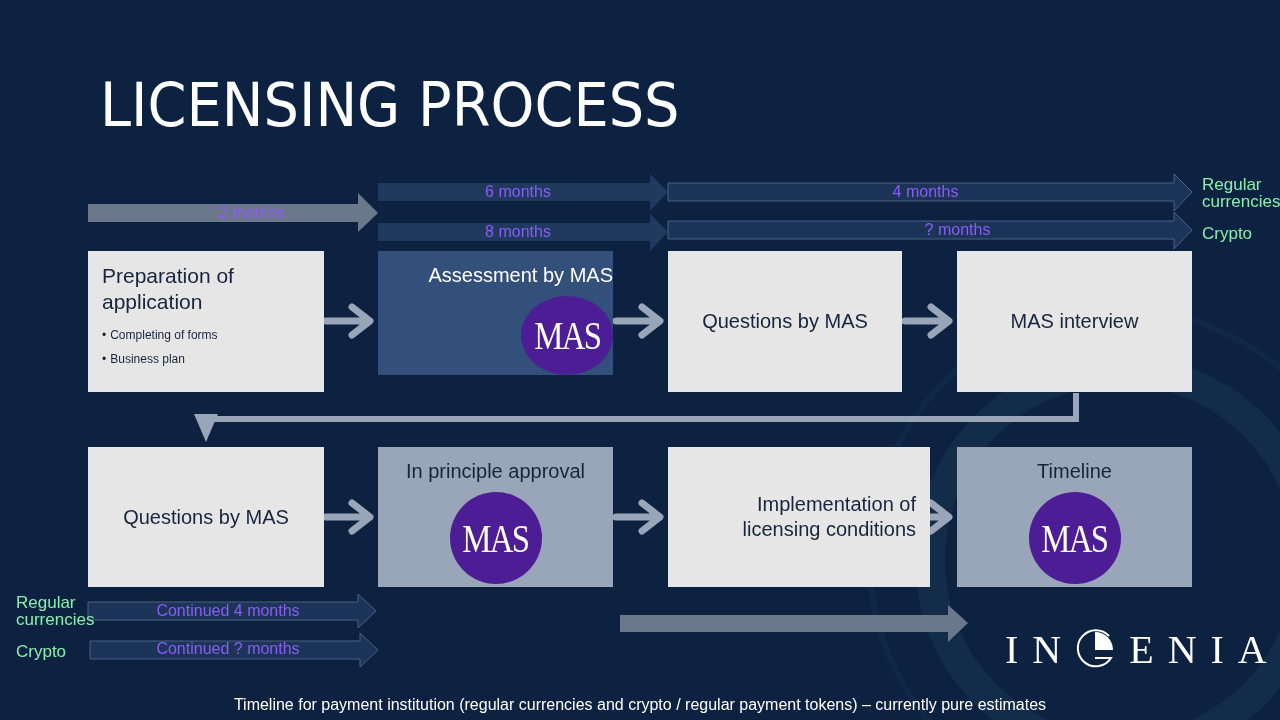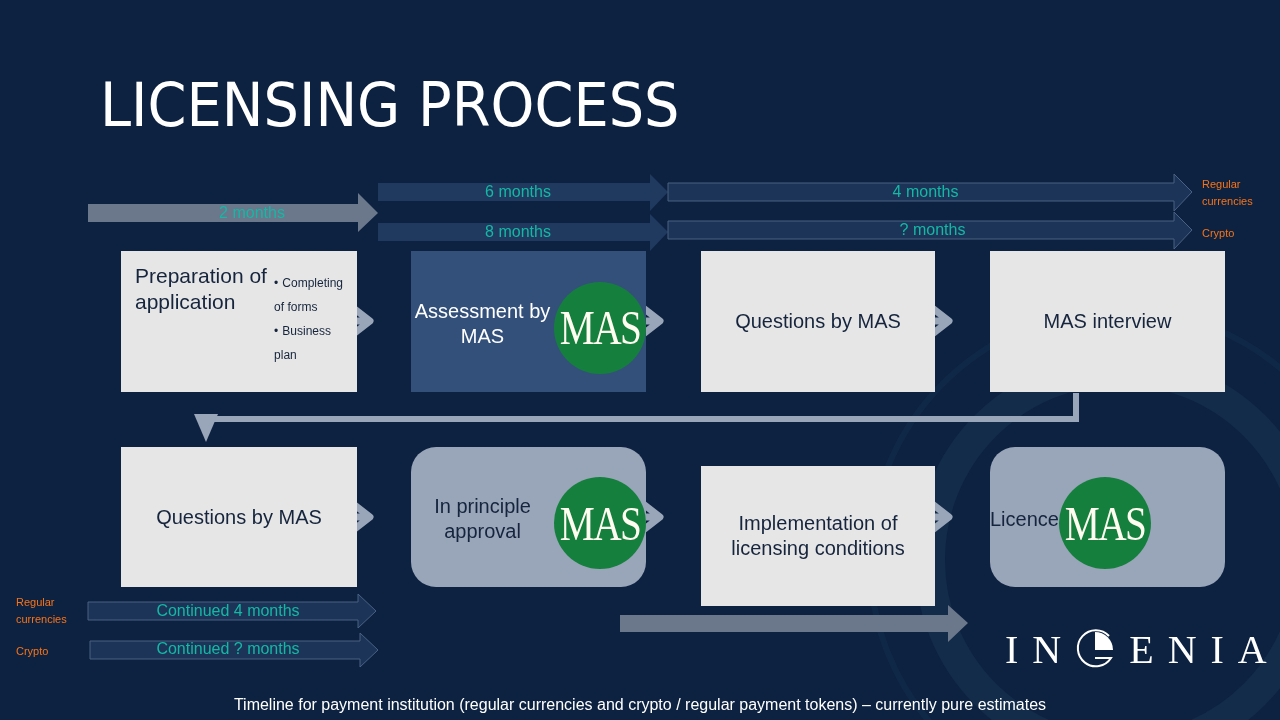--- a/index.html
+++ b/index.html
@@ -10,44 +10,44 @@
   }
   .abs { position:absolute; }
   #bgdeco { position:absolute; left:0; top:0; width:1280px; height:720px; }
   .title {
     left:100px; top:70px; font-size:60px; color:#ffffff;
     font-family:"DejaVu Sans", sans-serif; font-weight:normal; letter-spacing:0px;
     line-height:70px; white-space:nowrap;
     transform:scaleX(0.93); transform-origin:left top;
   }
   .box {
-    position:absolute; box-sizing:border-box; display:flex; flex-direction:row;
-    align-items:center; justify-content:center; text-align:center; color:#16253d;margin-left:33px;
+    position:absolute; box-sizing:border-box; display:flex; flex-direction:column;
+    align-items:center; justify-content:center; text-align:center; color:#16253d;
   }
   .box.light { background:#e6e6e6; }
-  .box.mid { background:#99a5b8;border-radius:25px; }
+  .box.mid { background:#99a5b8; }
   .box.dark { background:#33507a; color:#ffffff; }
   .box .label { font-size:20px; line-height:25px; }
   .box.with-logo { justify-content:flex-start; padding-top:12px; }
   .box.with-logo .label { margin-bottom:8px; }
   .prep { align-items:flex-start; justify-content:flex-start; text-align:left; padding:12px 14px; }
   .prep .label { font-size:21px; line-height:26px; }
   .prep ul { margin:8px 0 0 0; padding:0; list-style:none; font-size:12px; line-height:24px; }
   .prep li::before { content:"\2022"; margin-right:4px; }
   .mas-logo {
-    width:92px; height:92px; border-radius:50%; background:#15803d;
+    width:92px; height:92px; border-radius:50%; background:#4c1d95;
     display:flex; align-items:center; justify-content:center;
     color:#fffdf0; font-family:"Liberation Serif", "DejaVu Serif", serif;
-    font-size:48px; letter-spacing:-2px;
+    font-size:40px; letter-spacing:-2px;
   }
   .mas-logo span { transform:scaleX(0.82); display:inline-block; }
   .arrow-label {
-    position:absolute; color:#14b8a6; font-size:16px; text-align:center; white-space:nowrap;
+    position:absolute; color:#8b5cf6; font-size:16px; text-align:center; white-space:nowrap;
   }
-  .side-label { position:absolute; color:#f97316; font-size:11px; line-height:17px; }
+  .side-label { position:absolute; color:#86efac; font-size:17px; line-height:17px; }
   .footer {
     position:absolute; left:0; width:1280px; top:696px; text-align:center;
     color:#ffffff; font-size:16px; white-space:nowrap;
   }
   .logo {
     position:absolute; left:1005px; top:626px; color:#ffffff;
     font-size:40px; letter-spacing:14px; font-family:Liberation Serif, serif; font-weight:normal;
     display:flex; align-items:center;
   }
   .logo .g-mark { display:inline-block; width:40px; height:44px; margin-right:14px; }
@@ -90,21 +90,21 @@
   </g>
 
   <path d="M1076,393 V419 H206" fill="none" stroke="#99a5b8" stroke-width="6"></path>
   <polygon points="194,414 218,414 206,442" fill="#99a5b8"></polygon>
 </svg>
 
 <div class="arrow-label" style="left:88px;width:280px;top:204px;margin-left:24px;">2 months</div>
 <div class="arrow-label" style="left:378px;width:280px;top:183px;">6 months</div>
 <div class="arrow-label" style="left:378px;width:280px;top:223px;">8 months</div>
 <div class="arrow-label" style="left:668px;width:515px;top:183px;">4 months</div>
-<div class="arrow-label" style="left:675px;width:515px;top:221px;">? months</div>
+<div class="arrow-label" style="left:700px;width:515px;top:221px;">? months</div>
 <div class="arrow-label" style="left:88px;width:280px;top:602px;">Continued 4 months</div>
 <div class="arrow-label" style="left:88px;width:280px;top:640px;">Continued ? months</div>
 
 <div class="side-label" style="left:1202px;top:176px;">
   <div>Regular</div>
   <div>currencies</div>
 </div>
 <div class="side-label" style="left:1202px;top:225px;">Crypto</div>
 <div class="side-label" style="left:16px;top:594px;">
   <div>Regular</div>
@@ -113,21 +113,21 @@
 <div class="side-label" style="left:16px;top:643px;">Crypto</div>
 
 <div class="box light prep" style="left:88px;top:251px;width:236px;height:141px;">
   <div class="label">Preparation of application</div>
   <ul>
     <li>Completing of forms</li>
     <li>Business plan</li>
   </ul>
 </div>
 
-<div class="box dark with-logo" style="left:378px;top:251px;width:235px;height:141px;">
+<div class="box dark with-logo" style="left:378px;top:251px;width:235px;height:124px;align-items:flex-end;">
   <div class="label">Assessment by MAS</div>
   <div class="mas-logo">
       <span>MAS</span>
     </div>
 </div>
 
 <div class="box light" style="left:668px;top:251px;width:234px;height:141px;">
   <div class="label">Questions by MAS</div>
 </div>
 
@@ -139,26 +139,26 @@
   <div class="label">Questions by MAS</div>
 </div>
 
 <div class="box mid with-logo" style="left:378px;top:447px;width:235px;height:140px;">
   <div class="label">In principle approval</div>
   <div class="mas-logo">
       <span>MAS</span>
     </div>
 </div>
 
-<div class="box light" style="left:668px;top:466px;width:234px;height:140px;padding:0 14px;">
+<div class="box light" style="left:668px;top:447px;width:262px;height:140px;padding:0 14px;text-align:right;">
   <div class="label">Implementation of licensing conditions</div>
 </div>
 
 <div class="box mid with-logo" style="left:957px;top:447px;width:235px;height:140px;">
-  <div class="label">Licence</div>
+  <div class="label">Timeline</div>
   <div class="mas-logo">
       <span>MAS</span>
     </div>
 </div>
 
 <div class="logo">
   <span>IN</span>
   <svg class="g-mark" viewBox="0 0 40 44">
     <path d="M34,8 A18,18 0 1 0 36,30 H20" fill="none" stroke="#ffffff" stroke-width="2"></path>
     <path d="M20,4 A18,18 0 0 1 38,22 H20 Z" fill="#ffffff"></path>

